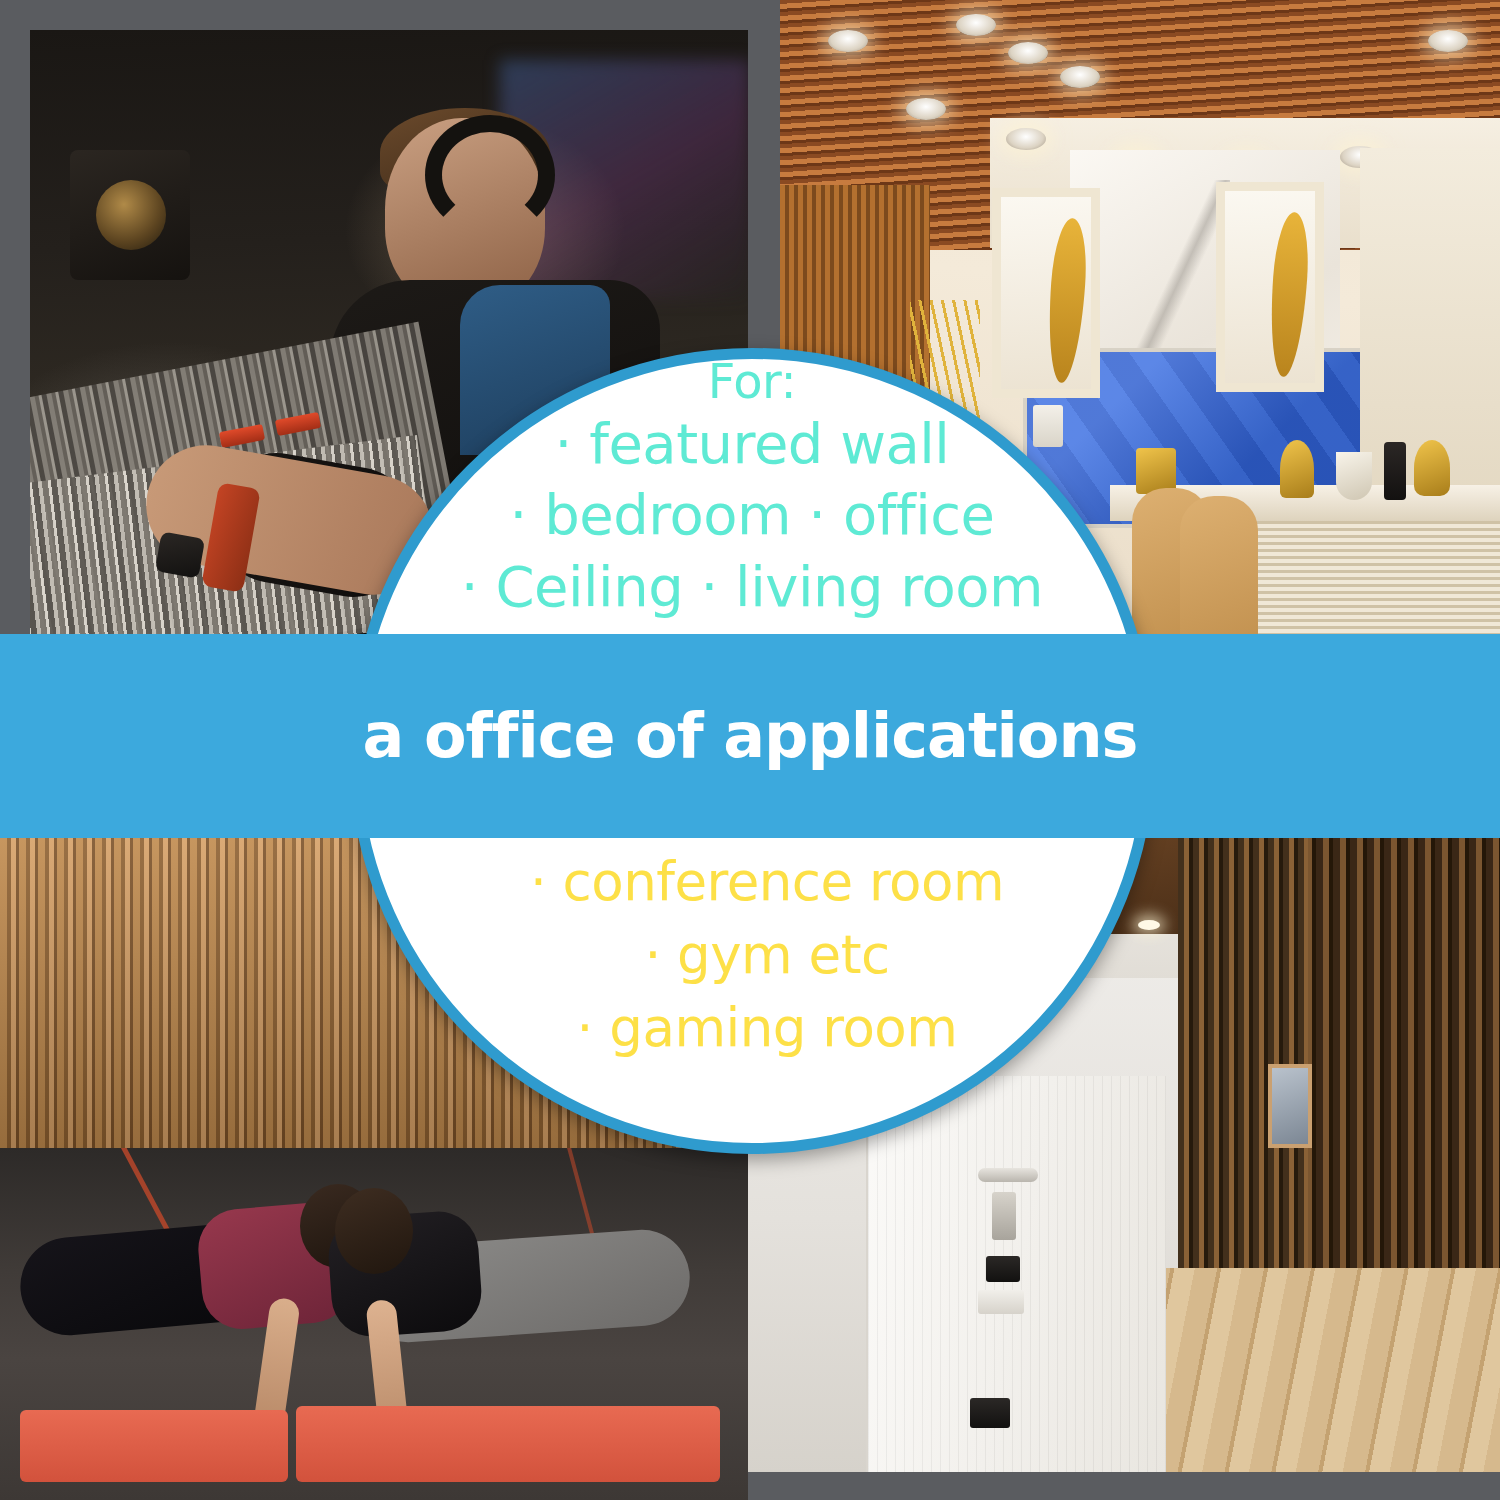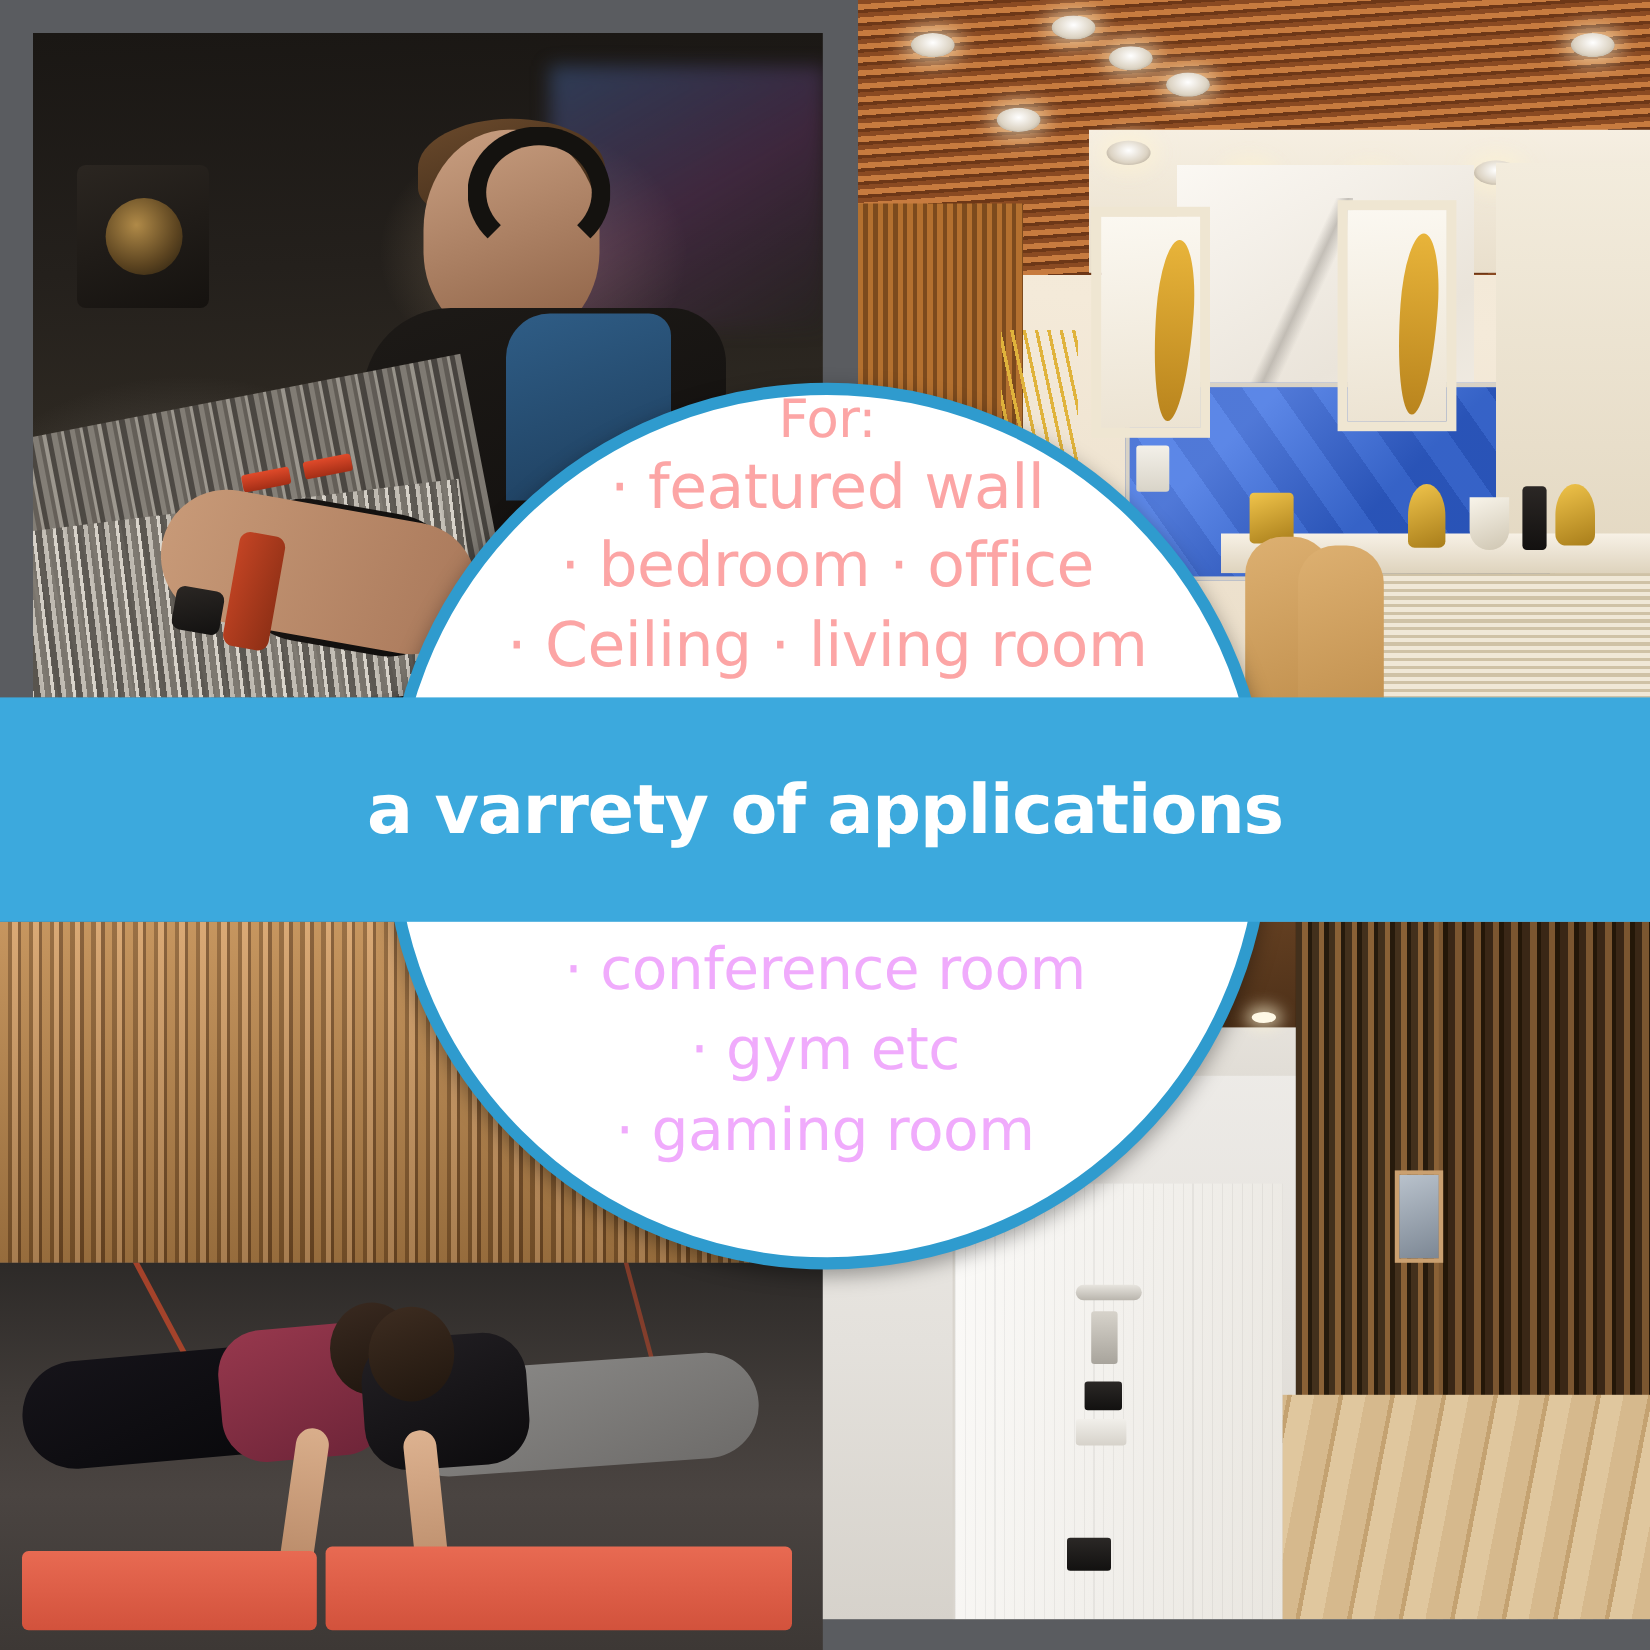--- a/index.html
+++ b/index.html
@@ -241,31 +241,31 @@
     border-radius: 50%;
     background: #ffffff;
     border: 11px solid #2f9bce;
     box-shadow: 0 6px 18px rgba(0,0,0,.35);
     z-index: 20;
   }
   #circle-top-list {
     position: absolute; z-index: 24;
     left: 349px; top: 355px; width: 806px;
     text-align: center;
-    color: #fca5a5;
+    color: #5eead4;
     font-size: 56px;
     line-height: 1.28;
     letter-spacing: -.5px;
   }
   #circle-top-list .lead { font-size: 48px; line-height: 1.1; }
   #circle-bottom-list {
     position: absolute; z-index: 24;
-    left: 347px; top: 845px; width: 806px;
+    left: 364px; top: 845px; width: 806px;
     text-align: center;
-    color: #f0abfc;
+    color: #fde047;
     font-size: 53px;
     line-height: 1.38;
     letter-spacing: -.5px;
   }
   #banner {
     position: absolute; z-index: 30;
     left: 0px; top: 634px; width: 1500px; height: 204px;
     background: #3ca9dd;
     display: flex; flex-direction: column;
     align-items: center; justify-content: center;
@@ -380,16 +380,16 @@
     <div>· Ceiling  · living room</div>
   </div>
 
   <div id="circle-bottom-list">
     <div>· conference room</div>
     <div>· gym etc</div>
     <div>· gaming room</div>
   </div>
 
   <div id="banner">
-    <div class="bline">a varrety of applications</div>
+    <div class="bline">a office of applications</div>
   </div>
 
 </div>
 
 </body></html>

